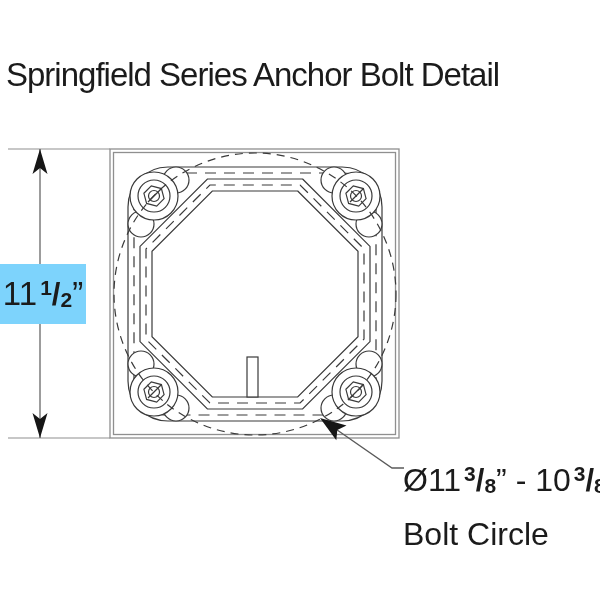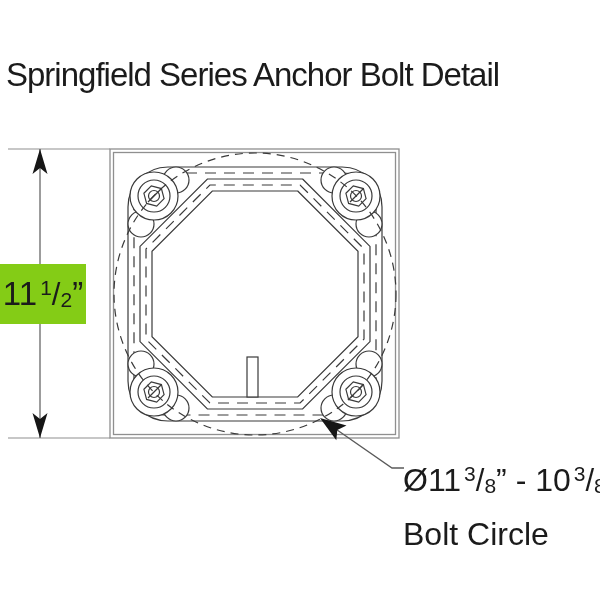--- a/index.html
+++ b/index.html
@@ -7,30 +7,30 @@
     width:600px;height:600px;position:relative;background:#ffffff;overflow:hidden;
     font-family:"Liberation Sans","DejaVu Sans",sans-serif;color:#1b1b1b;
   }
   .stage{position:absolute;left:0;top:0;width:600px;height:432px;}
   svg{position:absolute;left:0;top:0;}
   .page-title{
     position:absolute;left:6px;top:56px;font-size:33px;letter-spacing:-1px;
     white-space:nowrap;color:#1b1b1b;
   }
   .dim-label{
-    position:absolute;left:0px;top:264px;width:86px;height:60px;background:#84cc16;
+    position:absolute;left:0px;top:264px;width:86px;height:60px;background:#7dd3fc;
     display:flex;align-items:center;justify-content:center;font-size:33px;white-space:nowrap;
   }
   .bolt-note{
     position:absolute;left:403px;top:450px;font-size:32px;line-height:48px;white-space:nowrap;
   }
   .fnum{font-size:21px;vertical-align:10px;}
   .fden{font-size:21px;vertical-align:-2px;}
   .fsl{font-size:31px;}
-  .frac{margin-left:3px;}
+  .frac{margin-left:3px;font-weight:bold;}
 </style>
 </head>
 <body>
 
 <div class="stage">
 
   <svg width="600" height="600" viewBox="0 0 600 600">
 
     <g fill="none" stroke="#8f8f8f" stroke-width="1.3">
       <rect x="110" y="149" width="289" height="289"></rect>

